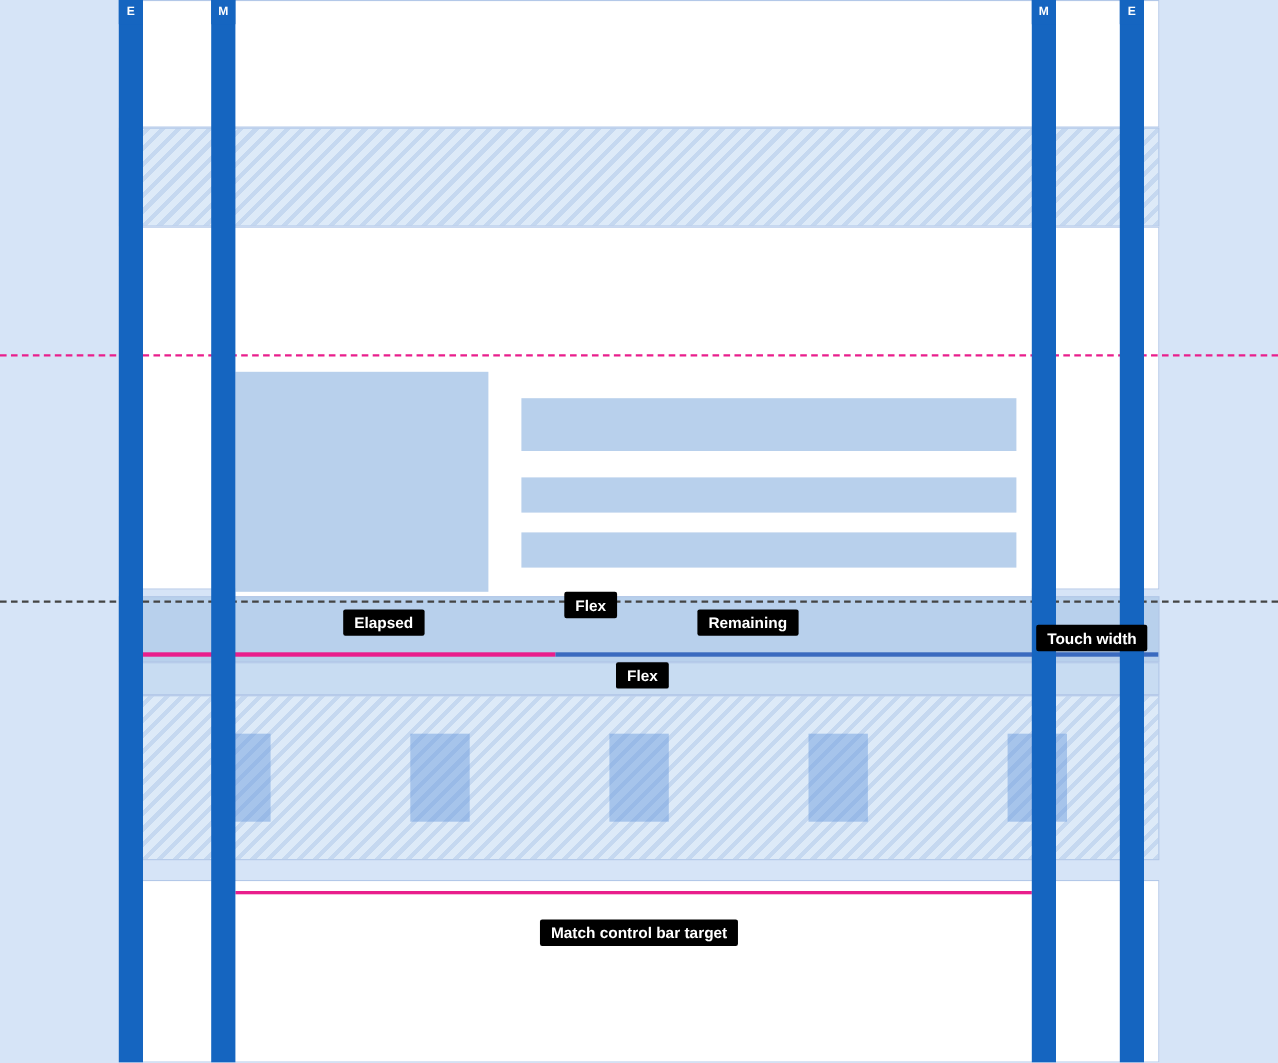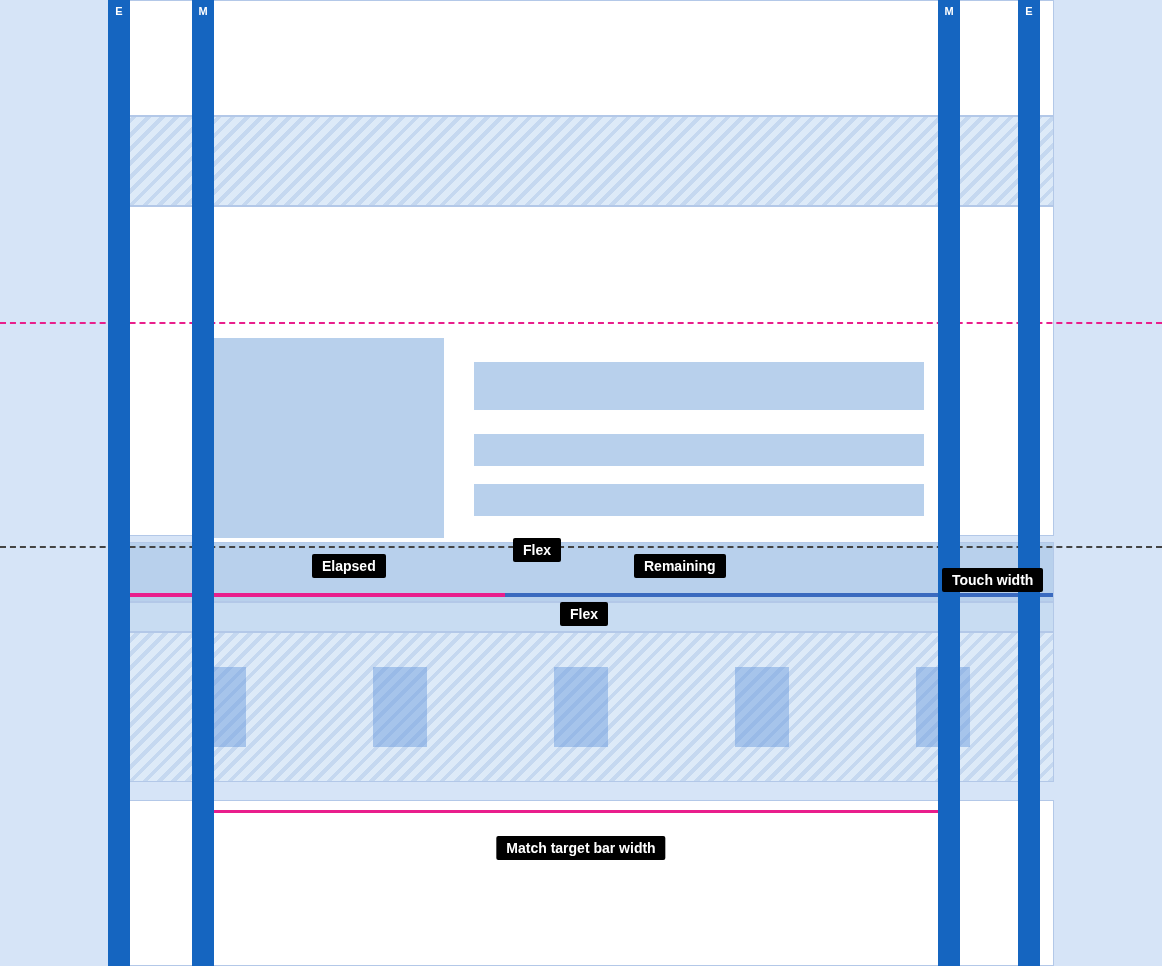--- a/index.html
+++ b/index.html
@@ -422,14 +422,14 @@
   <div class="icon-box"></div>
   <div class="icon-box"></div>
   <div class="icon-box"></div>
 </div>
 
 <div class="bottom-section"></div>
 
 <div class="bottom-pink-line"></div>
 
 <div class="match-control-badge">
-  <span class="label-badge">Match target bar width</span>
+  <span class="label-badge">Match control bar target</span>
 </div>
 
 </body></html>

